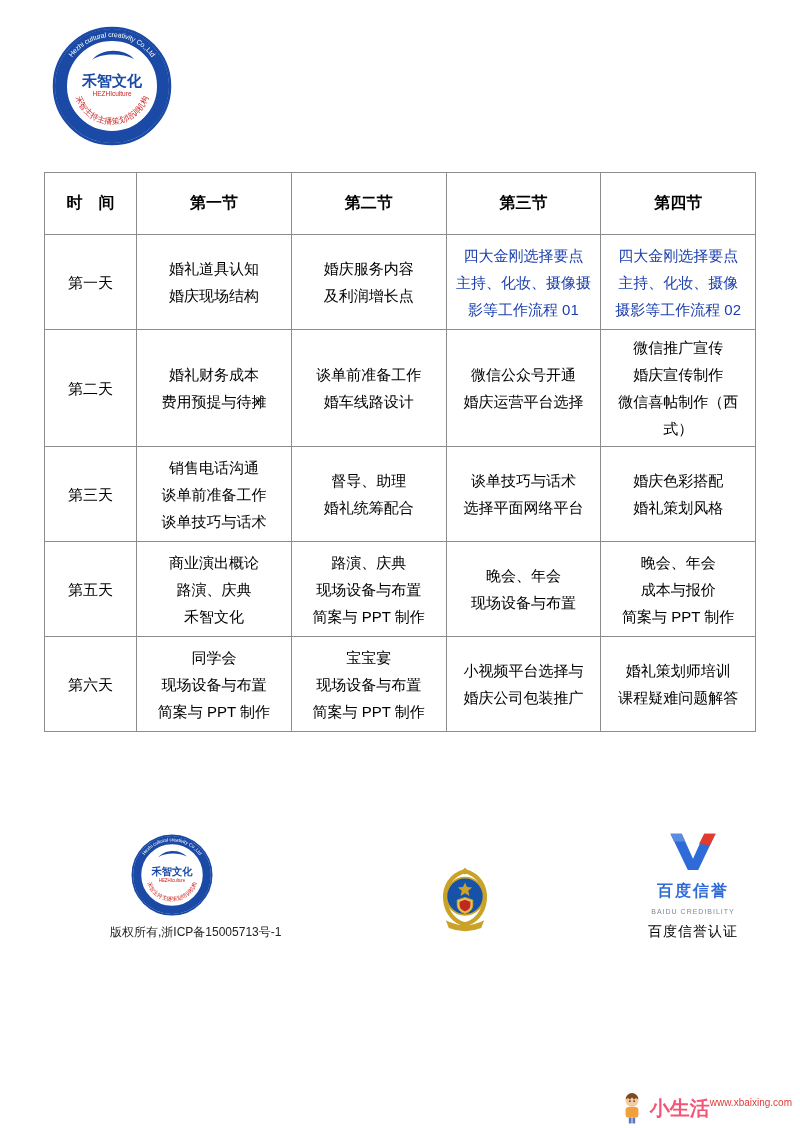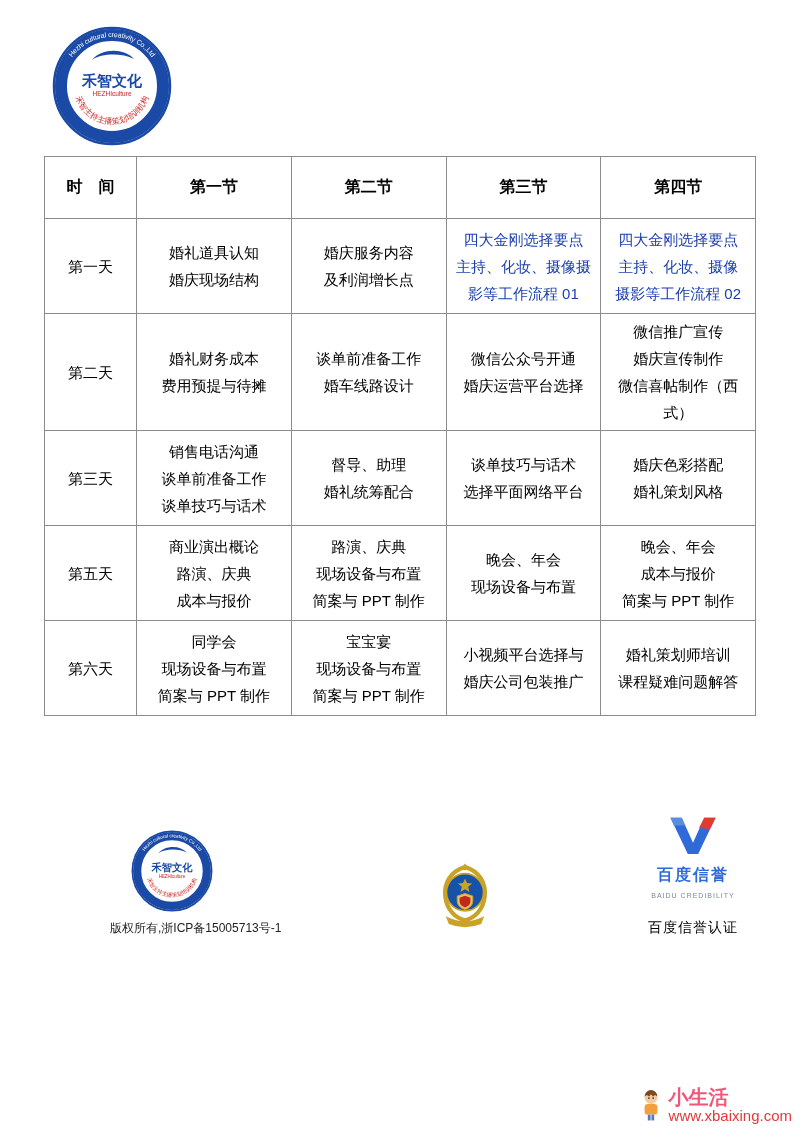--- a/index.html
+++ b/index.html
@@ -14,47 +14,47 @@
   .page{
     position:relative; width:800px; height:1128px; background:#fff;
     font-family:"Liberation Sans","DejaVu Sans",sans-serif; color:#000; overflow:hidden;
   }
   
   .header{display:flex; align-items:center; gap:16px; padding:26px 0 0 52px;}
   .logo-svg{width:120px; height:120px; flex:0 0 auto;}
   .logo-svg.small{width:82px; height:82px;}
   .page-title{margin:0 0 0 6px; font-size:45px; font-weight:900; letter-spacing:2px; color:#000; white-space:nowrap;}
   
-  table.course{border-collapse:collapse; margin:10px auto 0; width:712px; table-layout:fixed;}
+  table.course{border-collapse:collapse; margin:26px auto 0; width:712px; table-layout:fixed;}
   table.course th, table.course td{
     border:1px solid var(--table-border); text-align:center; vertical-align:middle;
     padding:4px 6px; white-space:pre-line;
   }
   table.course thead tr{height:62px;}
   table.course tbody tr{height:95px;}
   table.course th{font-size:16px; font-weight:bold;}
   table.course td{font-size:15px; line-height:1.8;}
   table.course col.time-col{width:92px;}
   td.time{font-size:16px;}
   td.blue{color:var(--accent-blue);}
   
   .footer{margin-top:96px; display:flex; justify-content:space-between; align-items:flex-end; padding:0 62px;}
   .footer-col{display:flex; flex-direction:column; align-items:center; gap:8px;}
   .copyright{font-size:12px; color:#222;margin-left:48px;}
   .police-text{font-size:15px; font-weight:bold; color:#000;}
   .badge-svg{width:60px; height:80px;}
   .baidu-svg{width:52px; height:46px;}
   .baidu-name{font-size:16px; font-weight:bold; color:var(--baidu-blue); letter-spacing:2px; line-height:1.1;}
   .baidu-en{font-size:7px; color:#7a8aa0; letter-spacing:1px; line-height:1.1;}
-  .baidu-cert{font-size:14px; color:#000; margin-top:12px; letter-spacing:1px;}
+  .baidu-cert{font-size:14px; color:#000; margin-top:0; letter-spacing:1px;}
   
   .watermark{position:absolute; right:8px; bottom:4px; display:flex; align-items:center; gap:5px;}
-  .wm-texts{display:flex; flex-direction:column; align-items:flex-start; line-height:1.1;}
+  .wm-texts{display:flex; flex-direction:row; align-items:flex-start; line-height:1.1;}
   .wm-name{font-size:20px; font-weight:bold; color:var(--watermark-pink);}
-  .wm-url{font-size:15px; color:var(--watermark-red);}
+  .wm-url{font-size:10px; color:var(--watermark-red);}
   
   .logo-name{font-weight:bold;}
 </style>
 </head>
 <body>
 
 <div class="page">
 
   <div class="header">
     <svg class="logo-svg" viewBox="0 0 120 120">
@@ -128,21 +128,21 @@
 婚礼统筹配合</td>
         <td>谈单技巧与话术
 选择平面网络平台</td>
         <td>婚庆色彩搭配
 婚礼策划风格</td>
       </tr>
       <tr>
         <td class="time">第五天</td>
         <td>商业演出概论
 路演、庆典
-成本与报价</td>
+禾智文化</td>
         <td>路演、庆典
 现场设备与布置
 简案与 PPT 制作</td>
         <td>晚会、年会
 现场设备与布置</td>
         <td>晚会、年会
 成本与报价
 简案与 PPT 制作</td>
       </tr>
       <tr>

